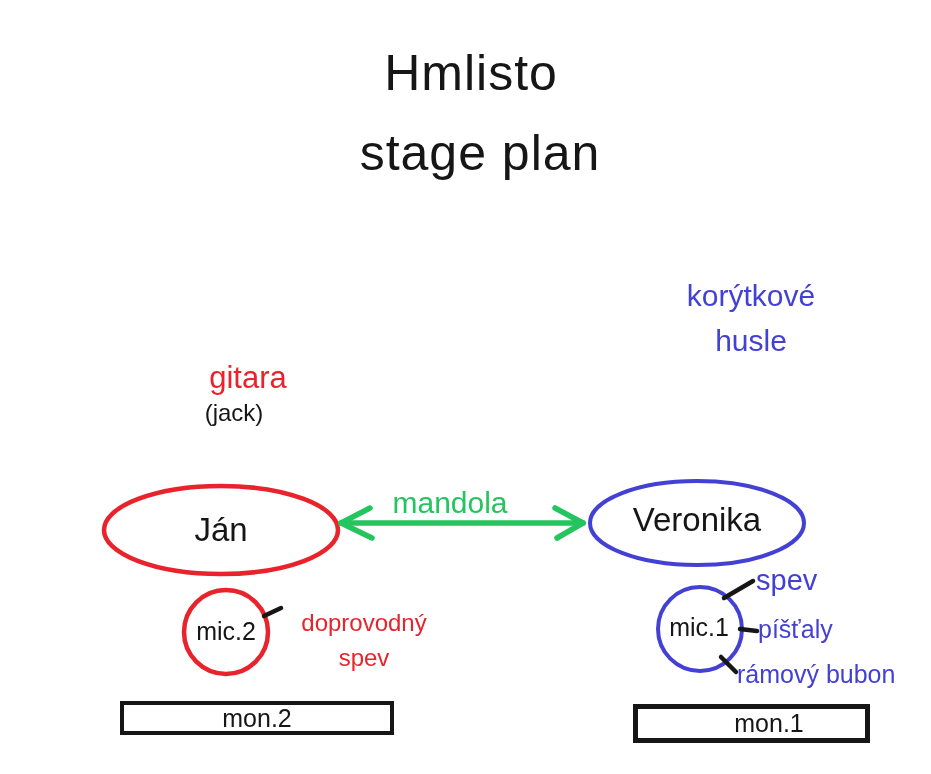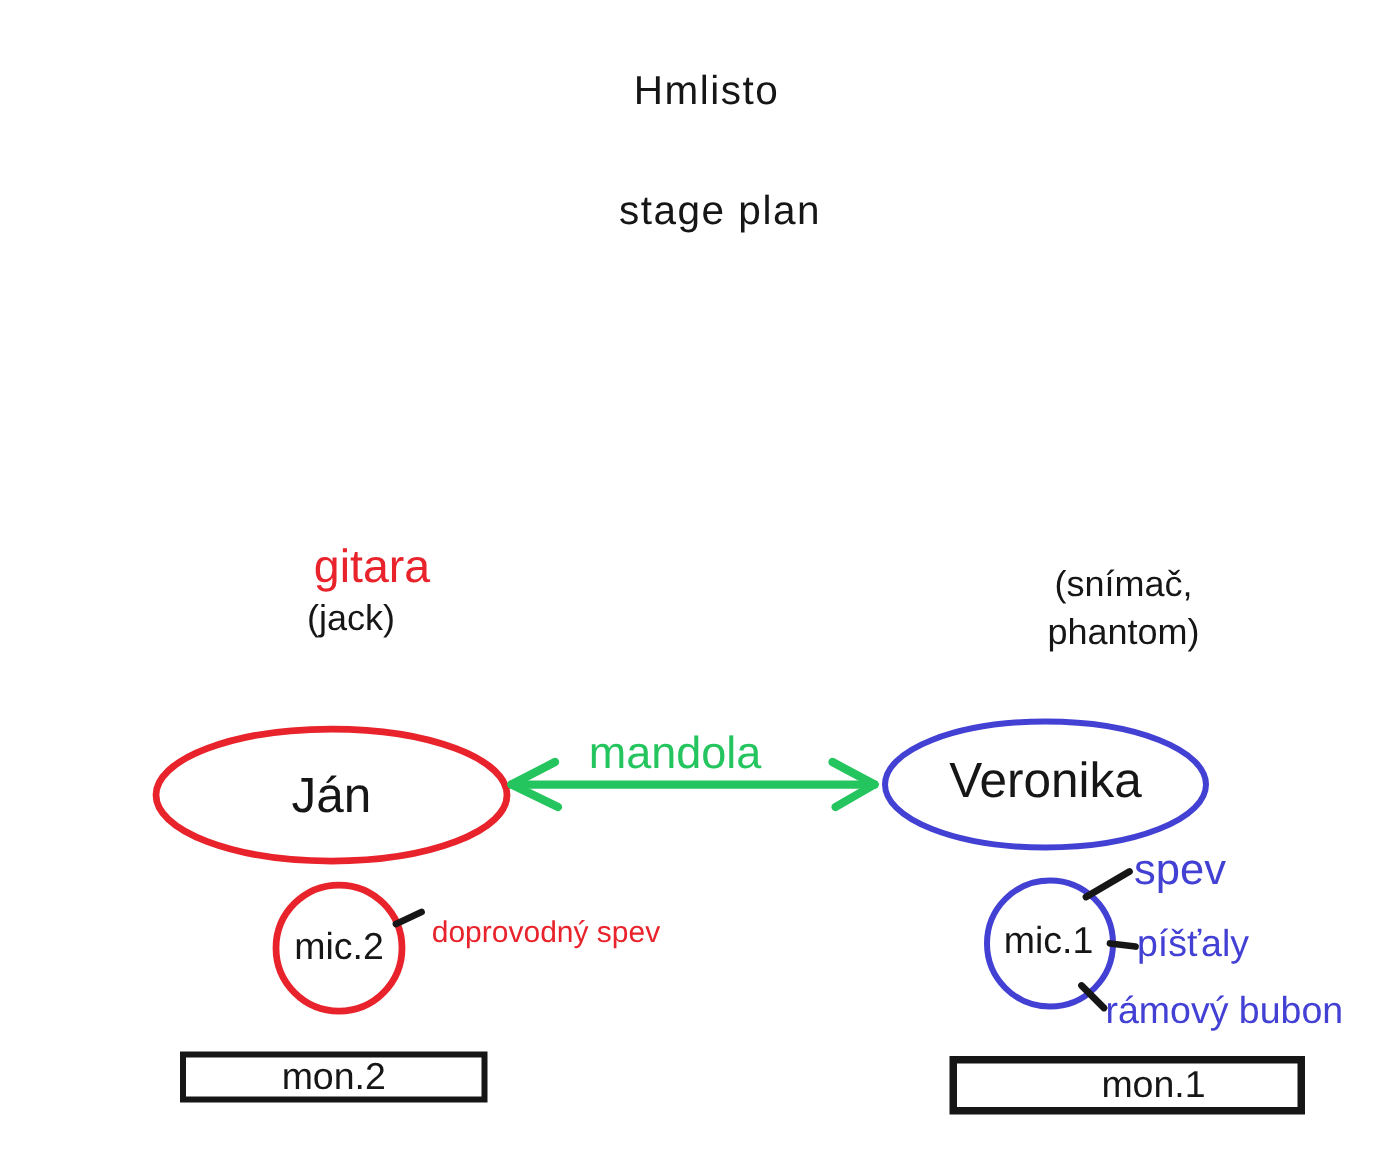--- a/index.html
+++ b/index.html
@@ -23,21 +23,21 @@
     width: 931px;
     height: 774px;
   }
   .txt {
     position: absolute;
     white-space: nowrap;
     line-height: 1.1;
   }
   .ctr { transform: translateX(-50%); text-align: center; }
   .wrapblock { white-space: normal; }
-  .title-line { font-size: 27px; letter-spacing: 1px; color: var(--ink); }
+  .title-line { font-size: 50px; letter-spacing: 1px; color: var(--ink); }
   .red-text   { color: var(--red); }
   .blue-text  { color: var(--blue); }
   .green-text { color: var(--green); }
   .stroke-red   { stroke: var(--red);   fill: none; }
   .stroke-blue  { stroke: var(--blue);  fill: none; }
   .stroke-green { stroke: var(--green); fill: none; }
   .stroke-ink   { stroke: var(--ink);   fill: none; }
   .monitor-box {
     position: absolute;
     box-sizing: border-box;
@@ -79,31 +79,31 @@
     </g>
   </svg>
 
   <div class="txt ctr title-line" style="left:471px; top:46px;">Hmlisto</div>
   <div class="txt ctr title-line" style="left:480px; top:126px;text-align:right;">stage plan</div>
 
   <div class="txt ctr red-text" style="left:236px; top:361px; font-size:31px;margin-left:12px;">gitara</div>
   <div class="txt ctr" style="left:234px; top:400px; font-size:24px;">(jack)</div>
   <div class="txt ctr" style="left:221px; top:512px; font-size:33px;">Ján</div>
   <div class="txt ctr" style="left:226px; top:618px; font-size:25px;">mic.2</div>
-  <div class="txt ctr wrapblock red-text" style="left:364px; top:605px; width:160px; font-size:20px; line-height:35px;">doprovodný spev</div>
+  <div class="txt ctr wrapblock red-text" style="left:364px; top:605px; width:160px; font-size:24px; line-height:35px;">doprovodný spev</div>
 
-  <div class="txt ctr wrapblock" style="left:749px; top:374px; width:150px; font-size:24px; line-height:32px;">(snímač, phantom)</div>
+  <div class="txt ctr wrapblock blue-text" style="left:751px; top:273px; width:180px; font-size:30px; line-height:45px;">korýtkové husle</div>
   <div class="txt ctr" style="left:697px; top:502px; font-size:33px;">Veronika</div>
   <div class="txt ctr" style="left:699px; top:614px; font-size:25px;">mic.1</div>
   <div class="txt blue-text" style="left:756px; top:565px; font-size:29px;text-align:right;">spev</div>
   <div class="txt blue-text" style="left:758px; top:616px; font-size:25px;">píšťaly</div>
   <div class="txt blue-text" style="left:737px; top:661px; font-size:25px;">rámový bubon</div>
 
   <div class="txt ctr green-text" style="left:450px; top:486px; font-size:30px;">mandola</div>
 
-  <div class="monitor-box" style="left:120px; top:701px; width:205px; height:34px;">
+  <div class="monitor-box" style="left:120px; top:701px; width:274px; height:34px;">
     <span>mon.2</span>
   </div>
   <div class="monitor-box" style="left:633px; top:704px; width:237px; height:39px; border-width:5px;padding-left:35px;">
     <span>mon.1</span>
   </div>
 
 </div>
 
 </body></html>

